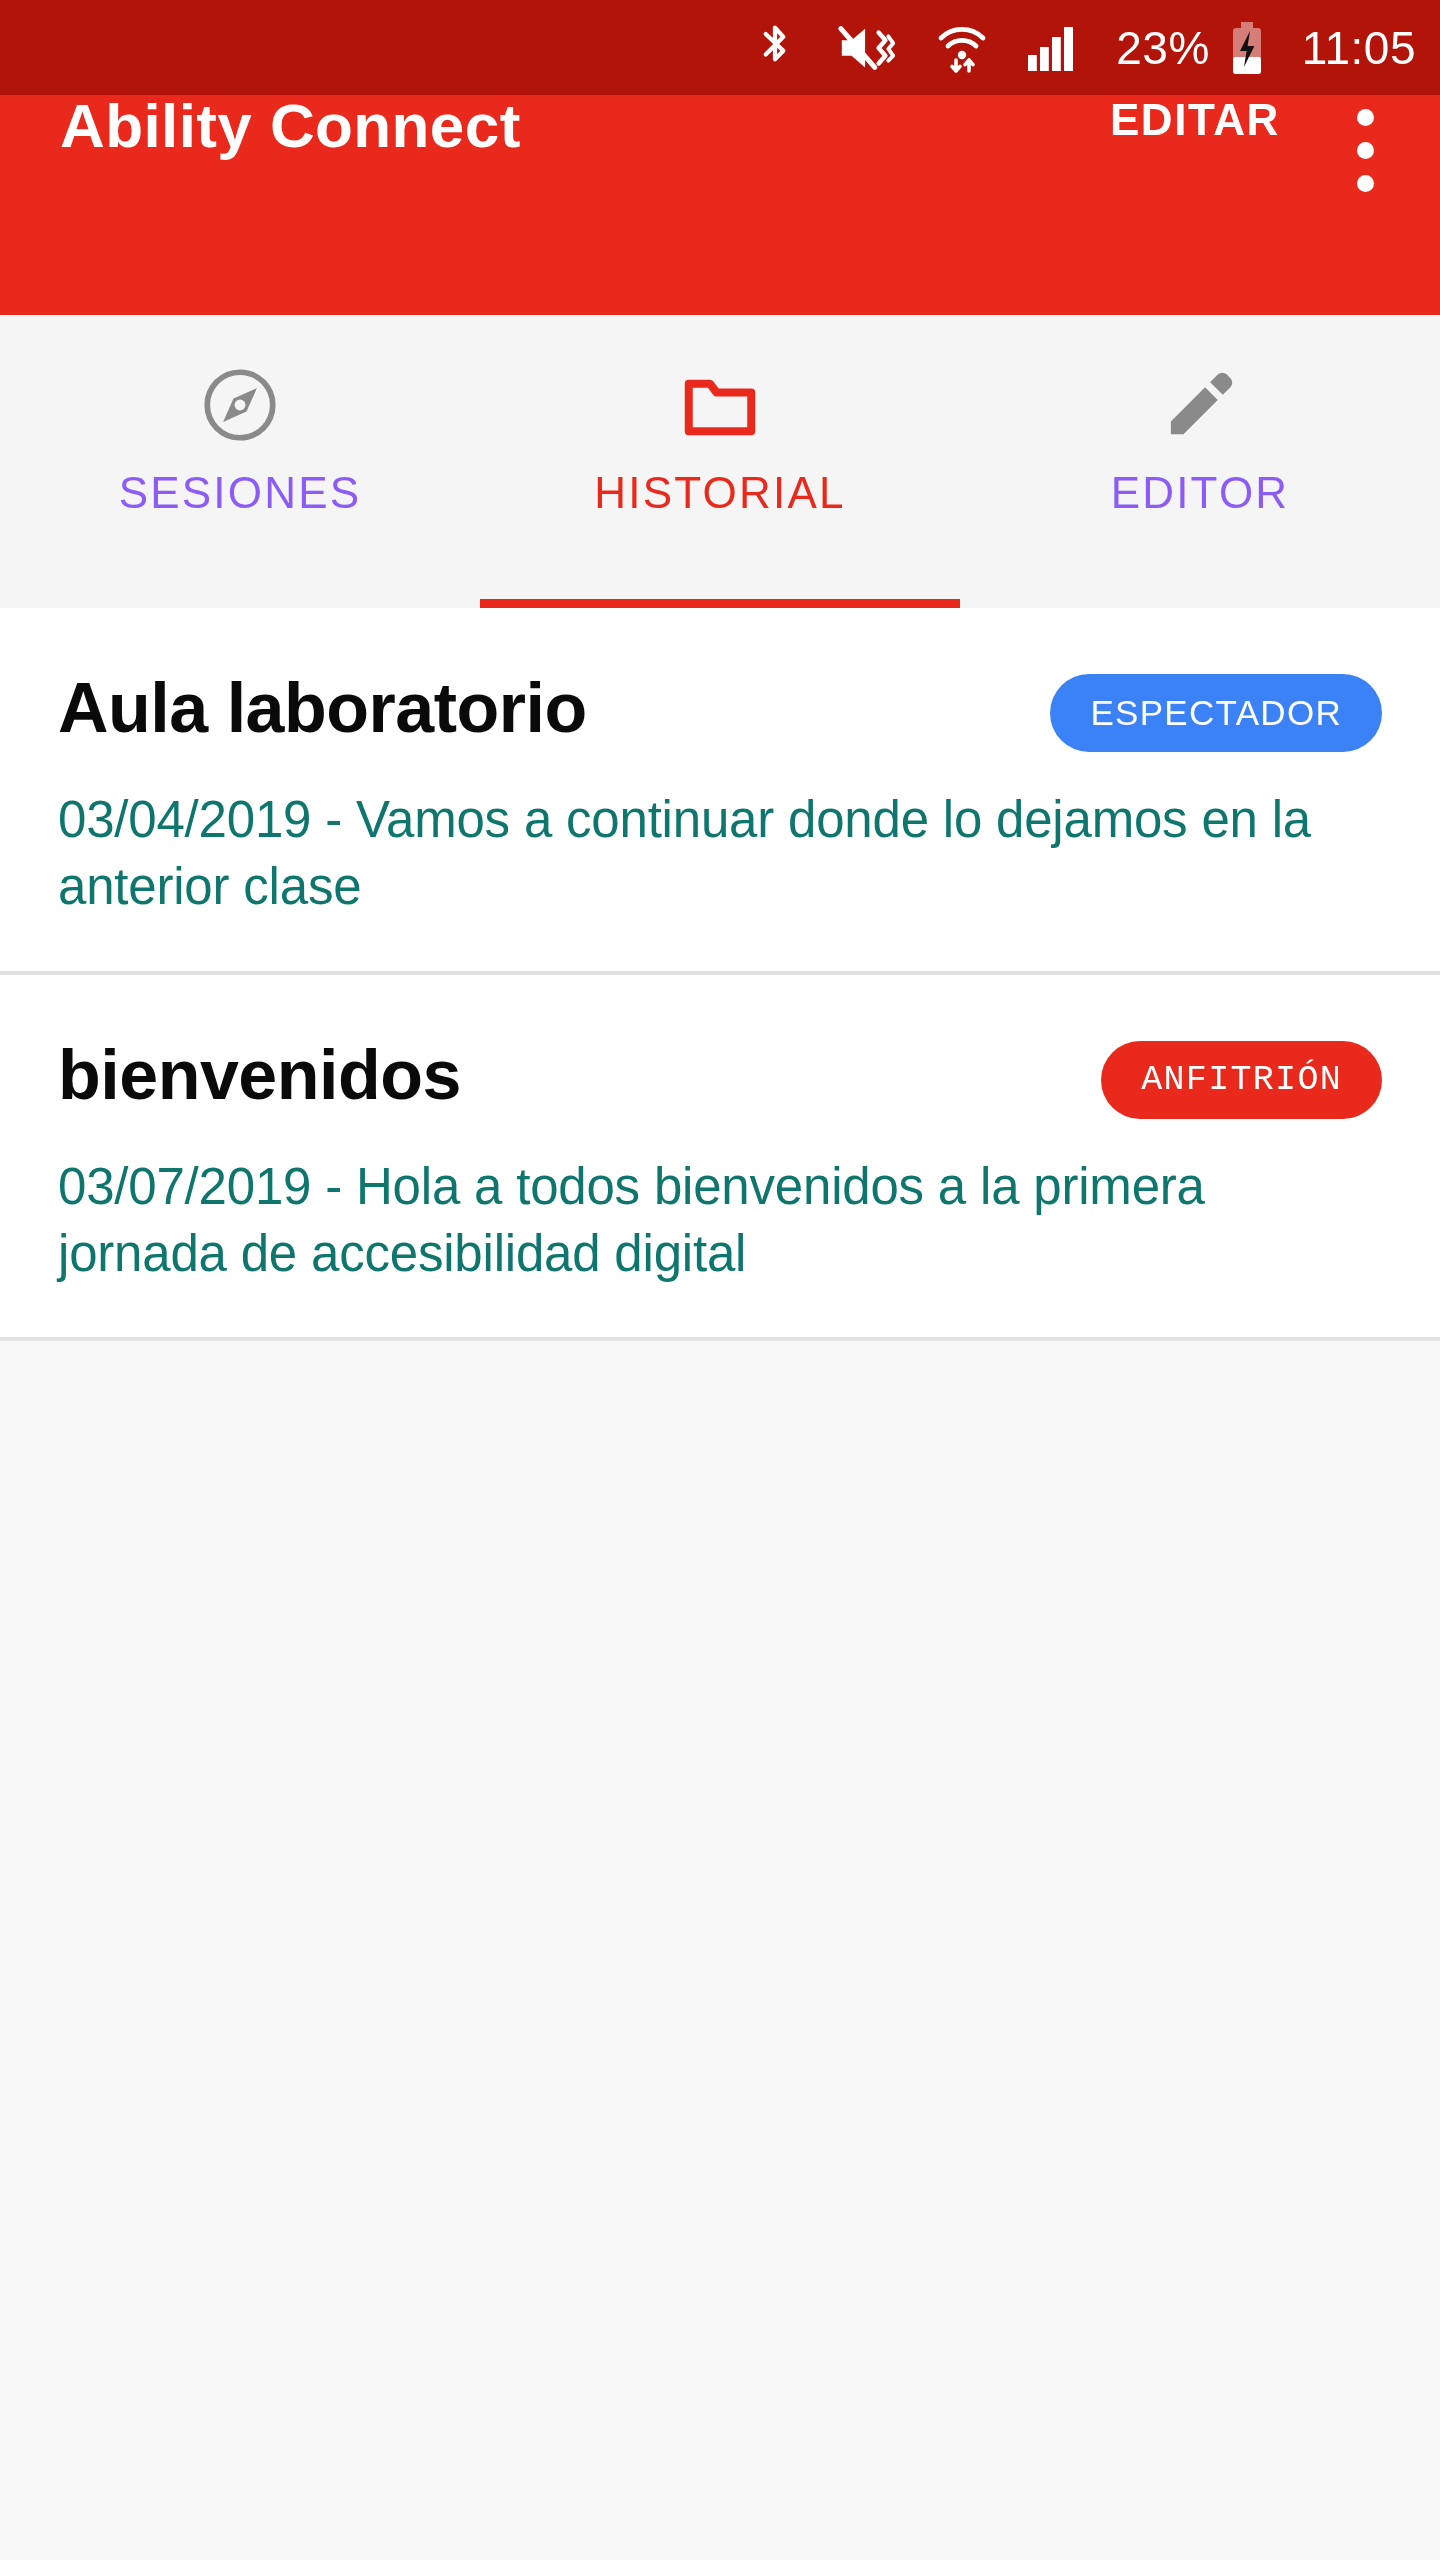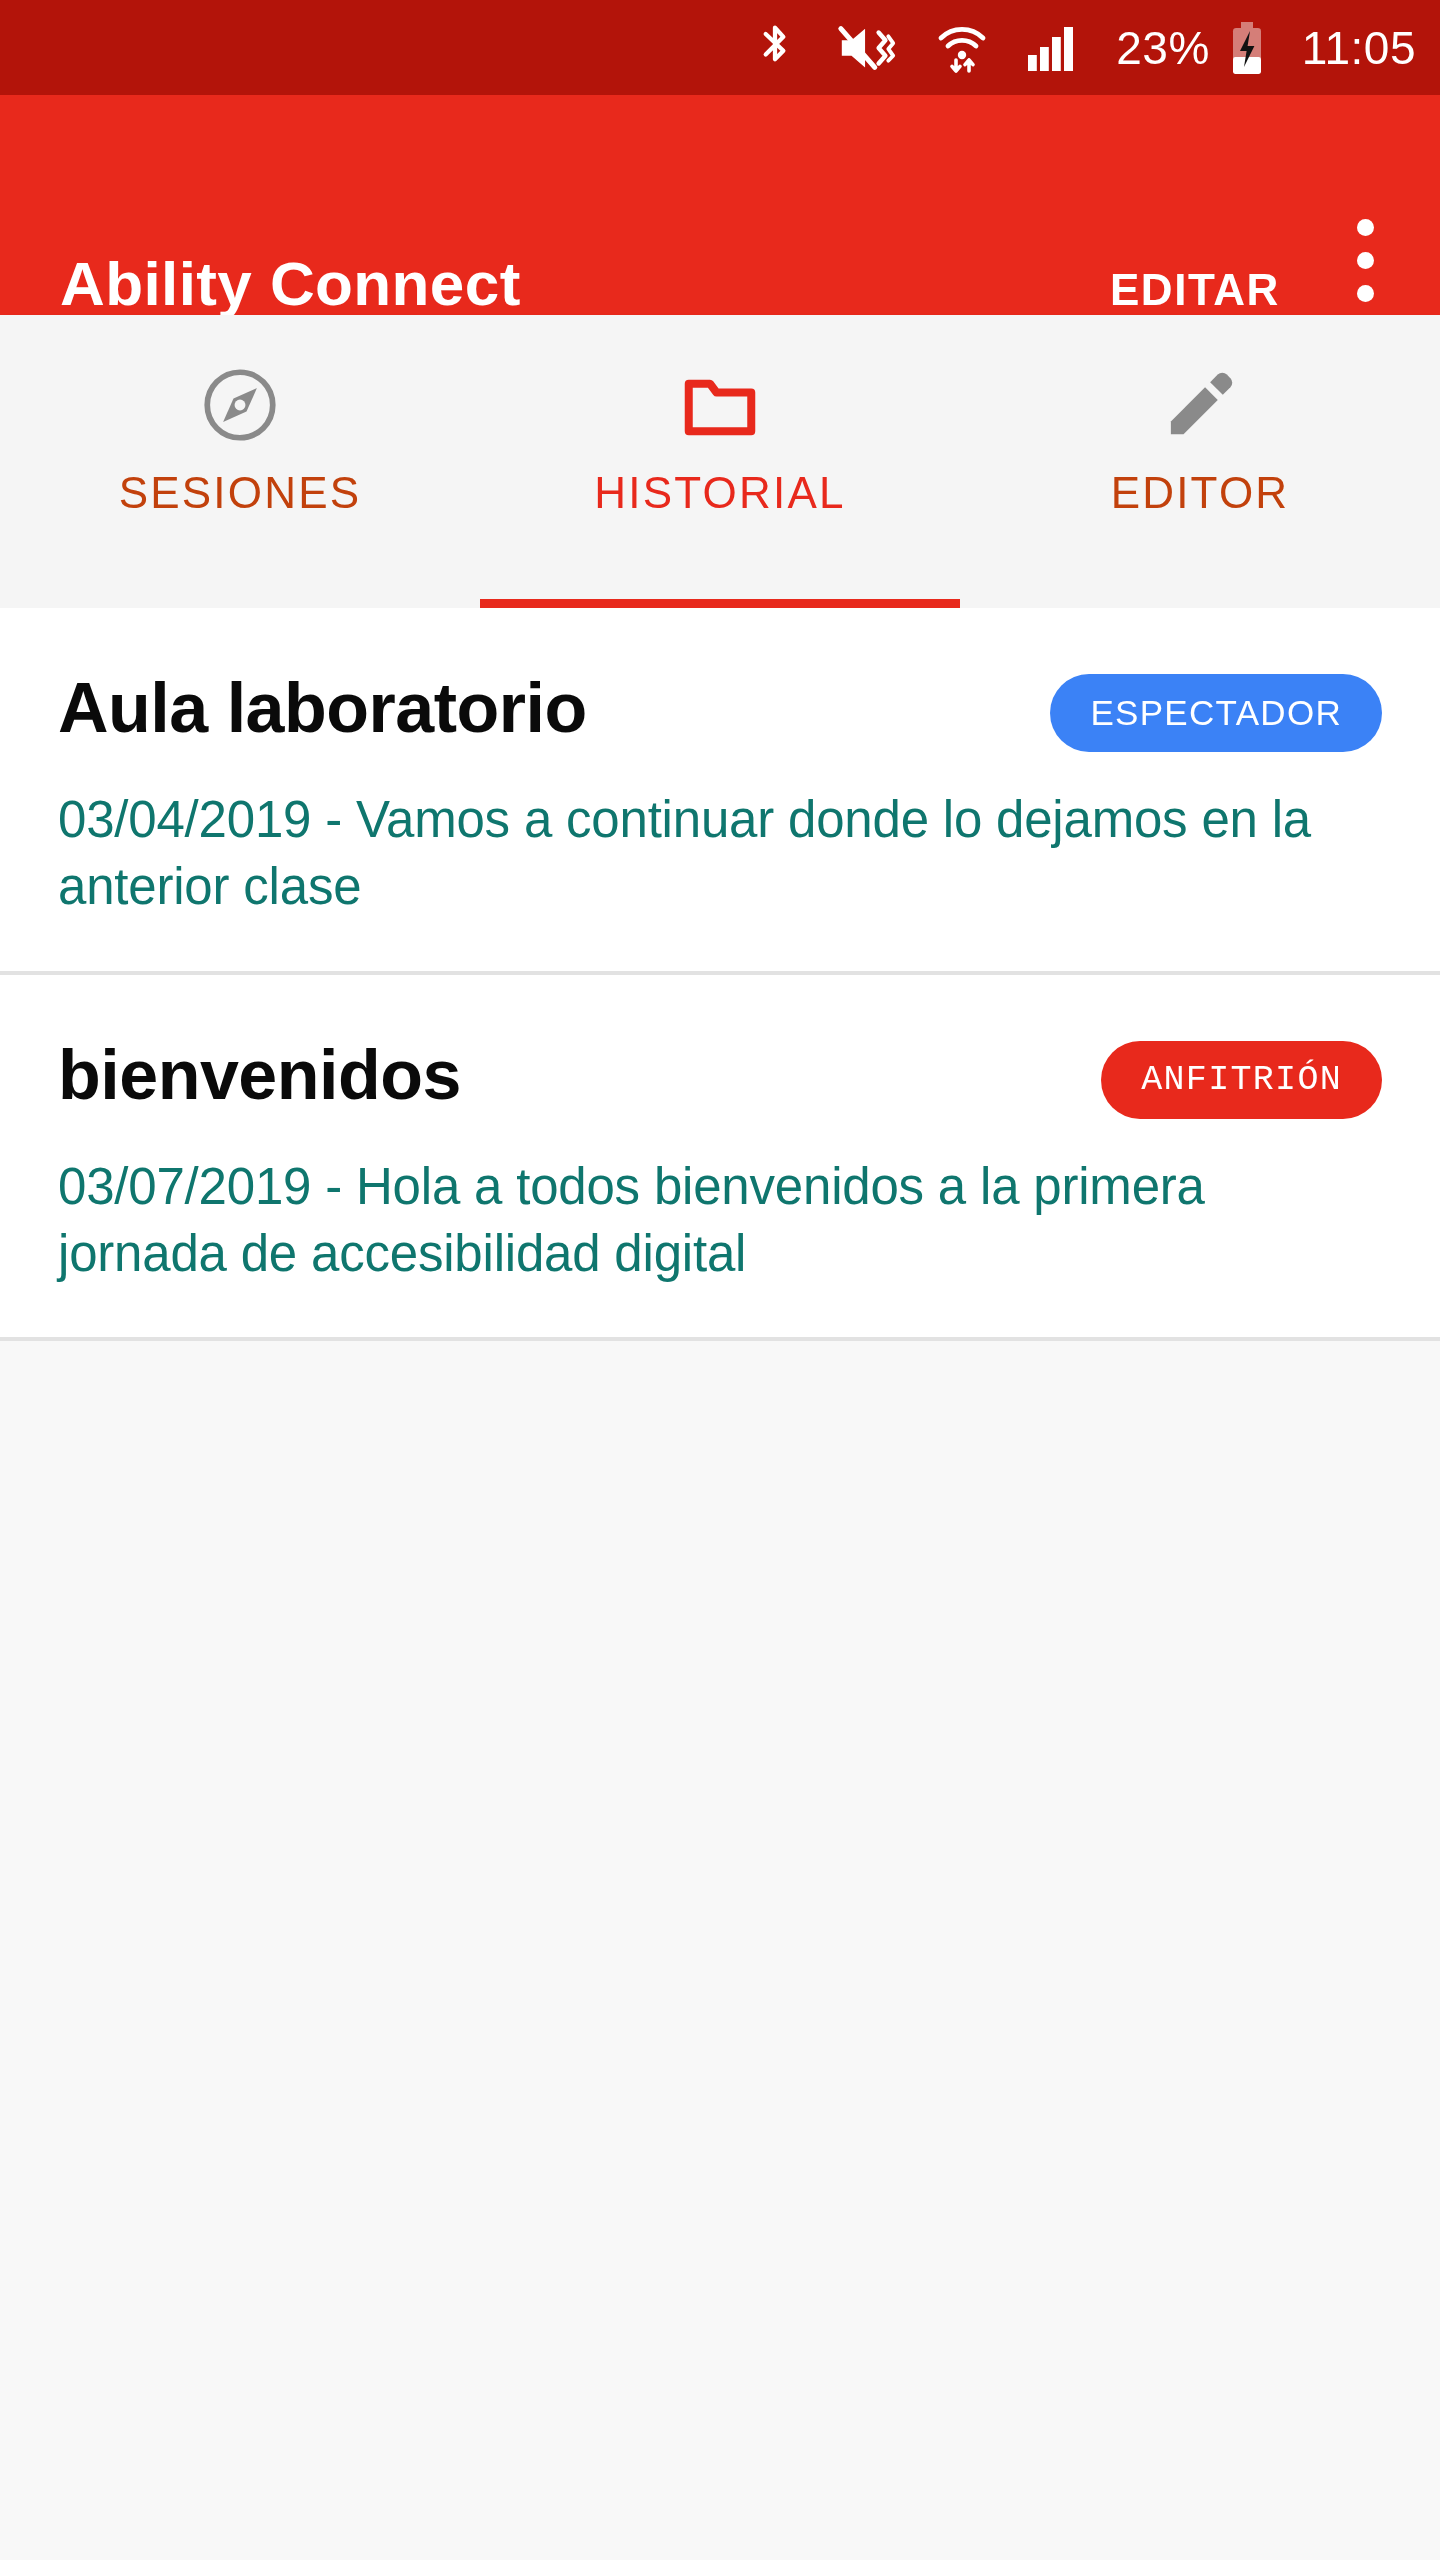--- a/index.html
+++ b/index.html
@@ -21,21 +21,21 @@
   .sb-ico { display:flex; align-items:center; justify-content:center; }
   .sb-text {
     color:#ffffff; font-size:46px; font-weight:400;
     letter-spacing:0.5px; line-height:1;
   }
   .sb-gap { width:14px; }
 
   
   .appbar {
     height:220px; background:#E8291C;
-    display:flex; align-items:flex-end;
+    display:flex; align-items:flex-start;
     padding:0 40px 0 60px;
   }
   .app-title {
     color:#ffffff; font-size:62px; font-weight:700;
     letter-spacing:0.4px; flex:1; line-height:1;
   }
   .app-action {
     color:#ffffff; font-size:44px; font-weight:600;
     letter-spacing:1.6px; margin-right:50px; white-space:nowrap;
   }
@@ -53,21 +53,21 @@
     box-shadow:0 5px 10px -4px rgba(0,0,0,0.28);
   }
   .tab {
     flex:1; display:flex; flex-direction:column;
     align-items:center; justify-content:flex-start;
     padding-top:48px;
   }
   .tab-icon { height:84px; display:flex; align-items:center; justify-content:center; }
   .tab-label {
     margin-top:24px; font-size:44px; font-weight:500;
-    letter-spacing:2.2px; color:#c2410c; line-height:1;
+    letter-spacing:2.2px; color:#8b5cf6; line-height:1;
   }
   .tab.active .tab-label { color:#E8291C; }
   .tab-indicator {
     position:absolute; bottom:0; left:480px;
     width:480px; height:9px; background:#E8291C;
   }
 
   
   .list { background:#ffffff; }
   .list-item { position:relative; background:#ffffff; padding:58px 58px 50px 58px; }

